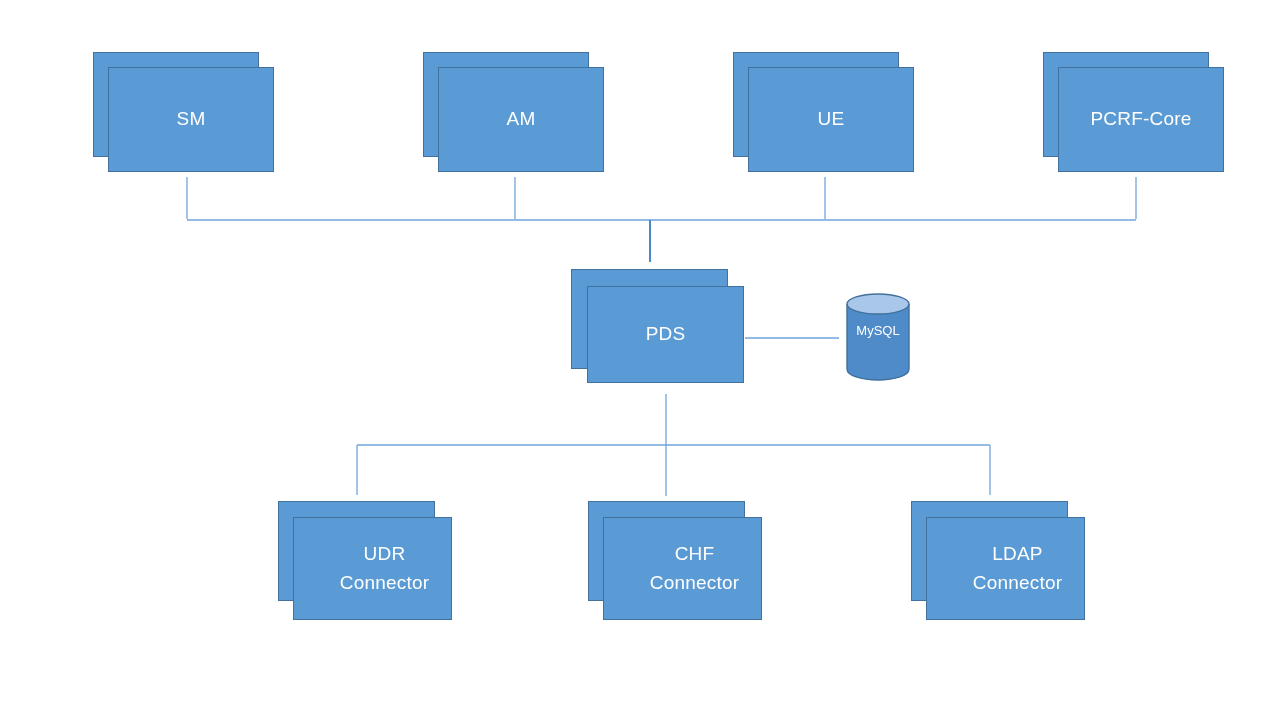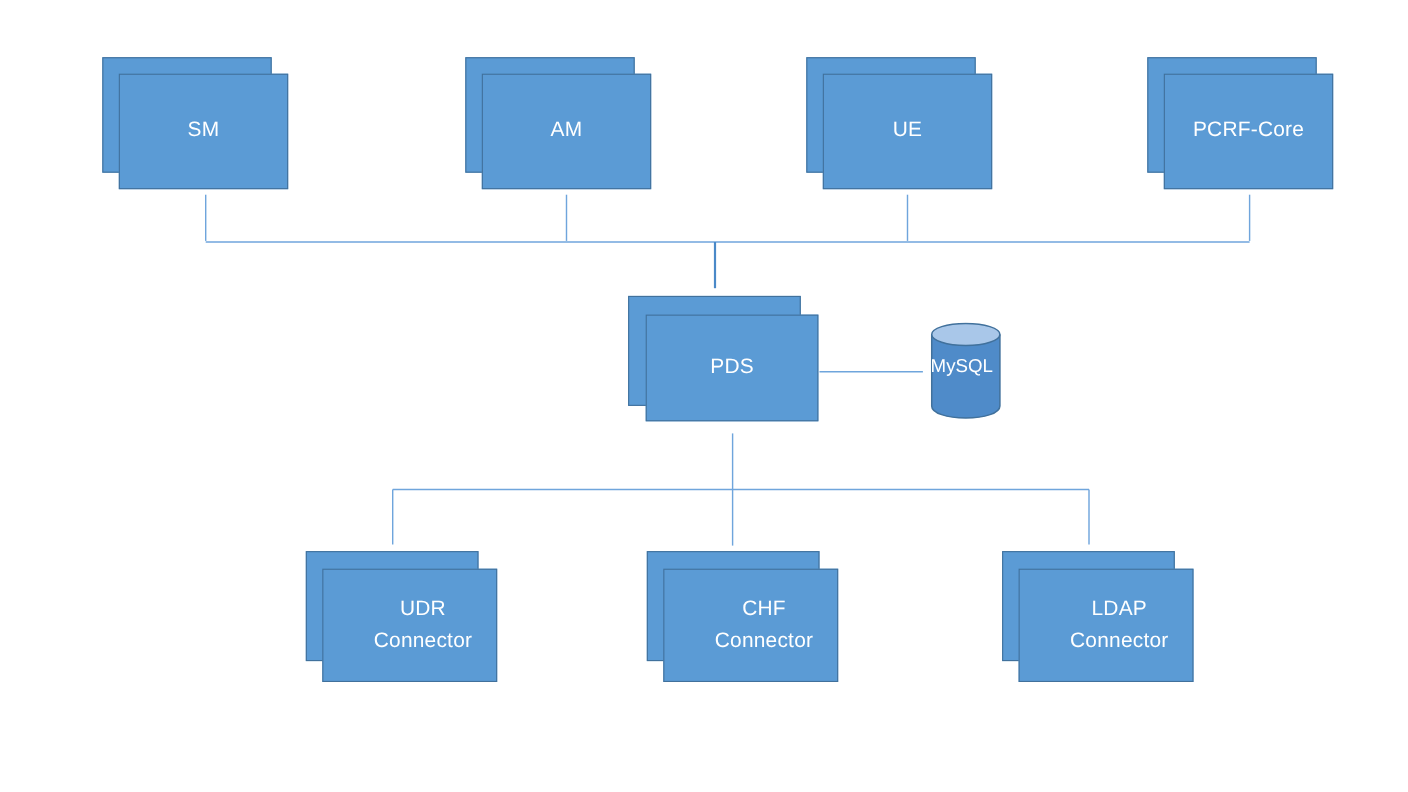--- a/index.html
+++ b/index.html
@@ -22,33 +22,33 @@
   .node .front{left:15px;top:15px;display:flex;align-items:center;justify-content:center;}
   .node .label{
     color:#ffffff;
     font-size:19px;
     text-align:center;
     white-space:pre-line;
     line-height:1.5;
     letter-spacing:0.2px;
   }
   
-  .node.top .back,.node.top .front{width:154px;height:105px;}
+  .node.top .back,.node.top .front{width:166px;height:105px;}
   
   .node.mid .back{width:157px;height:100px;}
   .node.mid .front{top:17px;left:16px;width:157px;height:97px;}
   
   .node.bot .back{width:157px;height:100px;}
   .node.bot .front{top:16px;width:159px;height:103px;padding-left:24px;}
 
   
   .cylinder{position:absolute;left:846px;top:293px;width:64px;height:88px;}
   .cylinder .db-label{
     position:absolute;left:0;top:30px;width:64px;
-    text-align:left;color:#ffffff;font-size:17px;
+    text-align:center;color:#ffffff;font-size:13px;
   }
   
   svg.wires{position:absolute;left:0;top:0;pointer-events:none;}
   svg.wires path{fill:none;}
   .wire{stroke:#6fa5dc;stroke-width:1.3px;}
   .wire-thick{stroke:#4a89c8;stroke-width:2px;}
 </style>
 </head>
 <body>
 

